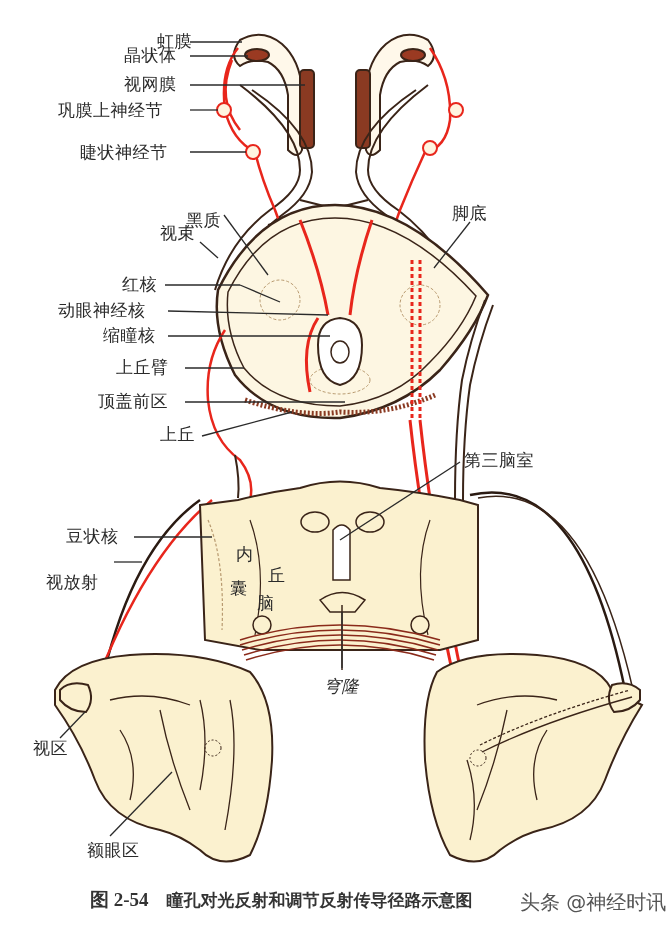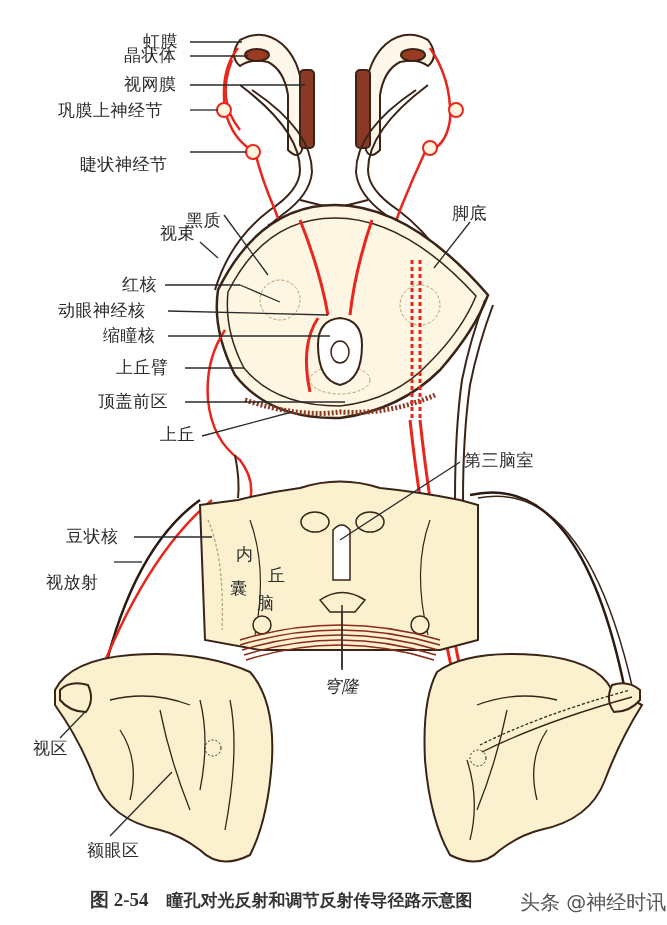--- a/index.html
+++ b/index.html
@@ -153,25 +153,25 @@
     <line x1="470" y1="222" x2="434" y2="268"></line>
     <line x1="460" y1="462" x2="340" y2="540"></line>
     <line x1="134" y1="537" x2="212" y2="537"></line>
     <line x1="114" y1="562" x2="142" y2="562"></line>
     <line x1="342" y1="612" x2="342" y2="668"></line>
     <line x1="60" y1="738" x2="85" y2="712"></line>
     <line x1="110" y1="836" x2="172" y2="772"></line>
   </g>
 </svg>
 
-<div class="lbl" style="left:143px;top:33px;">虹膜</div>
+<div class="lbl" style="left:157px;top:33px;">虹膜</div>
 <div class="lbl" style="left:124px;top:47px;">晶状体</div>
 <div class="lbl" style="left:124px;top:76px;">视网膜</div>
 <div class="lbl" style="left:58px;top:102px;">巩膜上神经节</div>
-<div class="lbl" style="left:80px;top:156px;">睫状神经节</div>
+<div class="lbl" style="left:80px;top:144px;">睫状神经节</div>
 <div class="lbl" style="left:186px;top:212px;">黑质</div>
 <div class="lbl" style="left:160px;top:225px;">视束</div>
 <div class="lbl" style="left:452px;top:205px;">脚底</div>
 <div class="lbl" style="left:122px;top:276px;">红核</div>
 <div class="lbl" style="left:58px;top:302px;text-align:right;">动眼神经核</div>
 <div class="lbl" style="left:103px;top:327px;">缩瞳核</div>
 <div class="lbl" style="left:116px;top:359px;">上丘臂</div>
 <div class="lbl" style="left:98px;top:393px;">顶盖前区</div>
 <div class="lbl" style="left:160px;top:426px;">上丘</div>
 <div class="lbl" style="left:464px;top:452px;">第三脑室</div>

